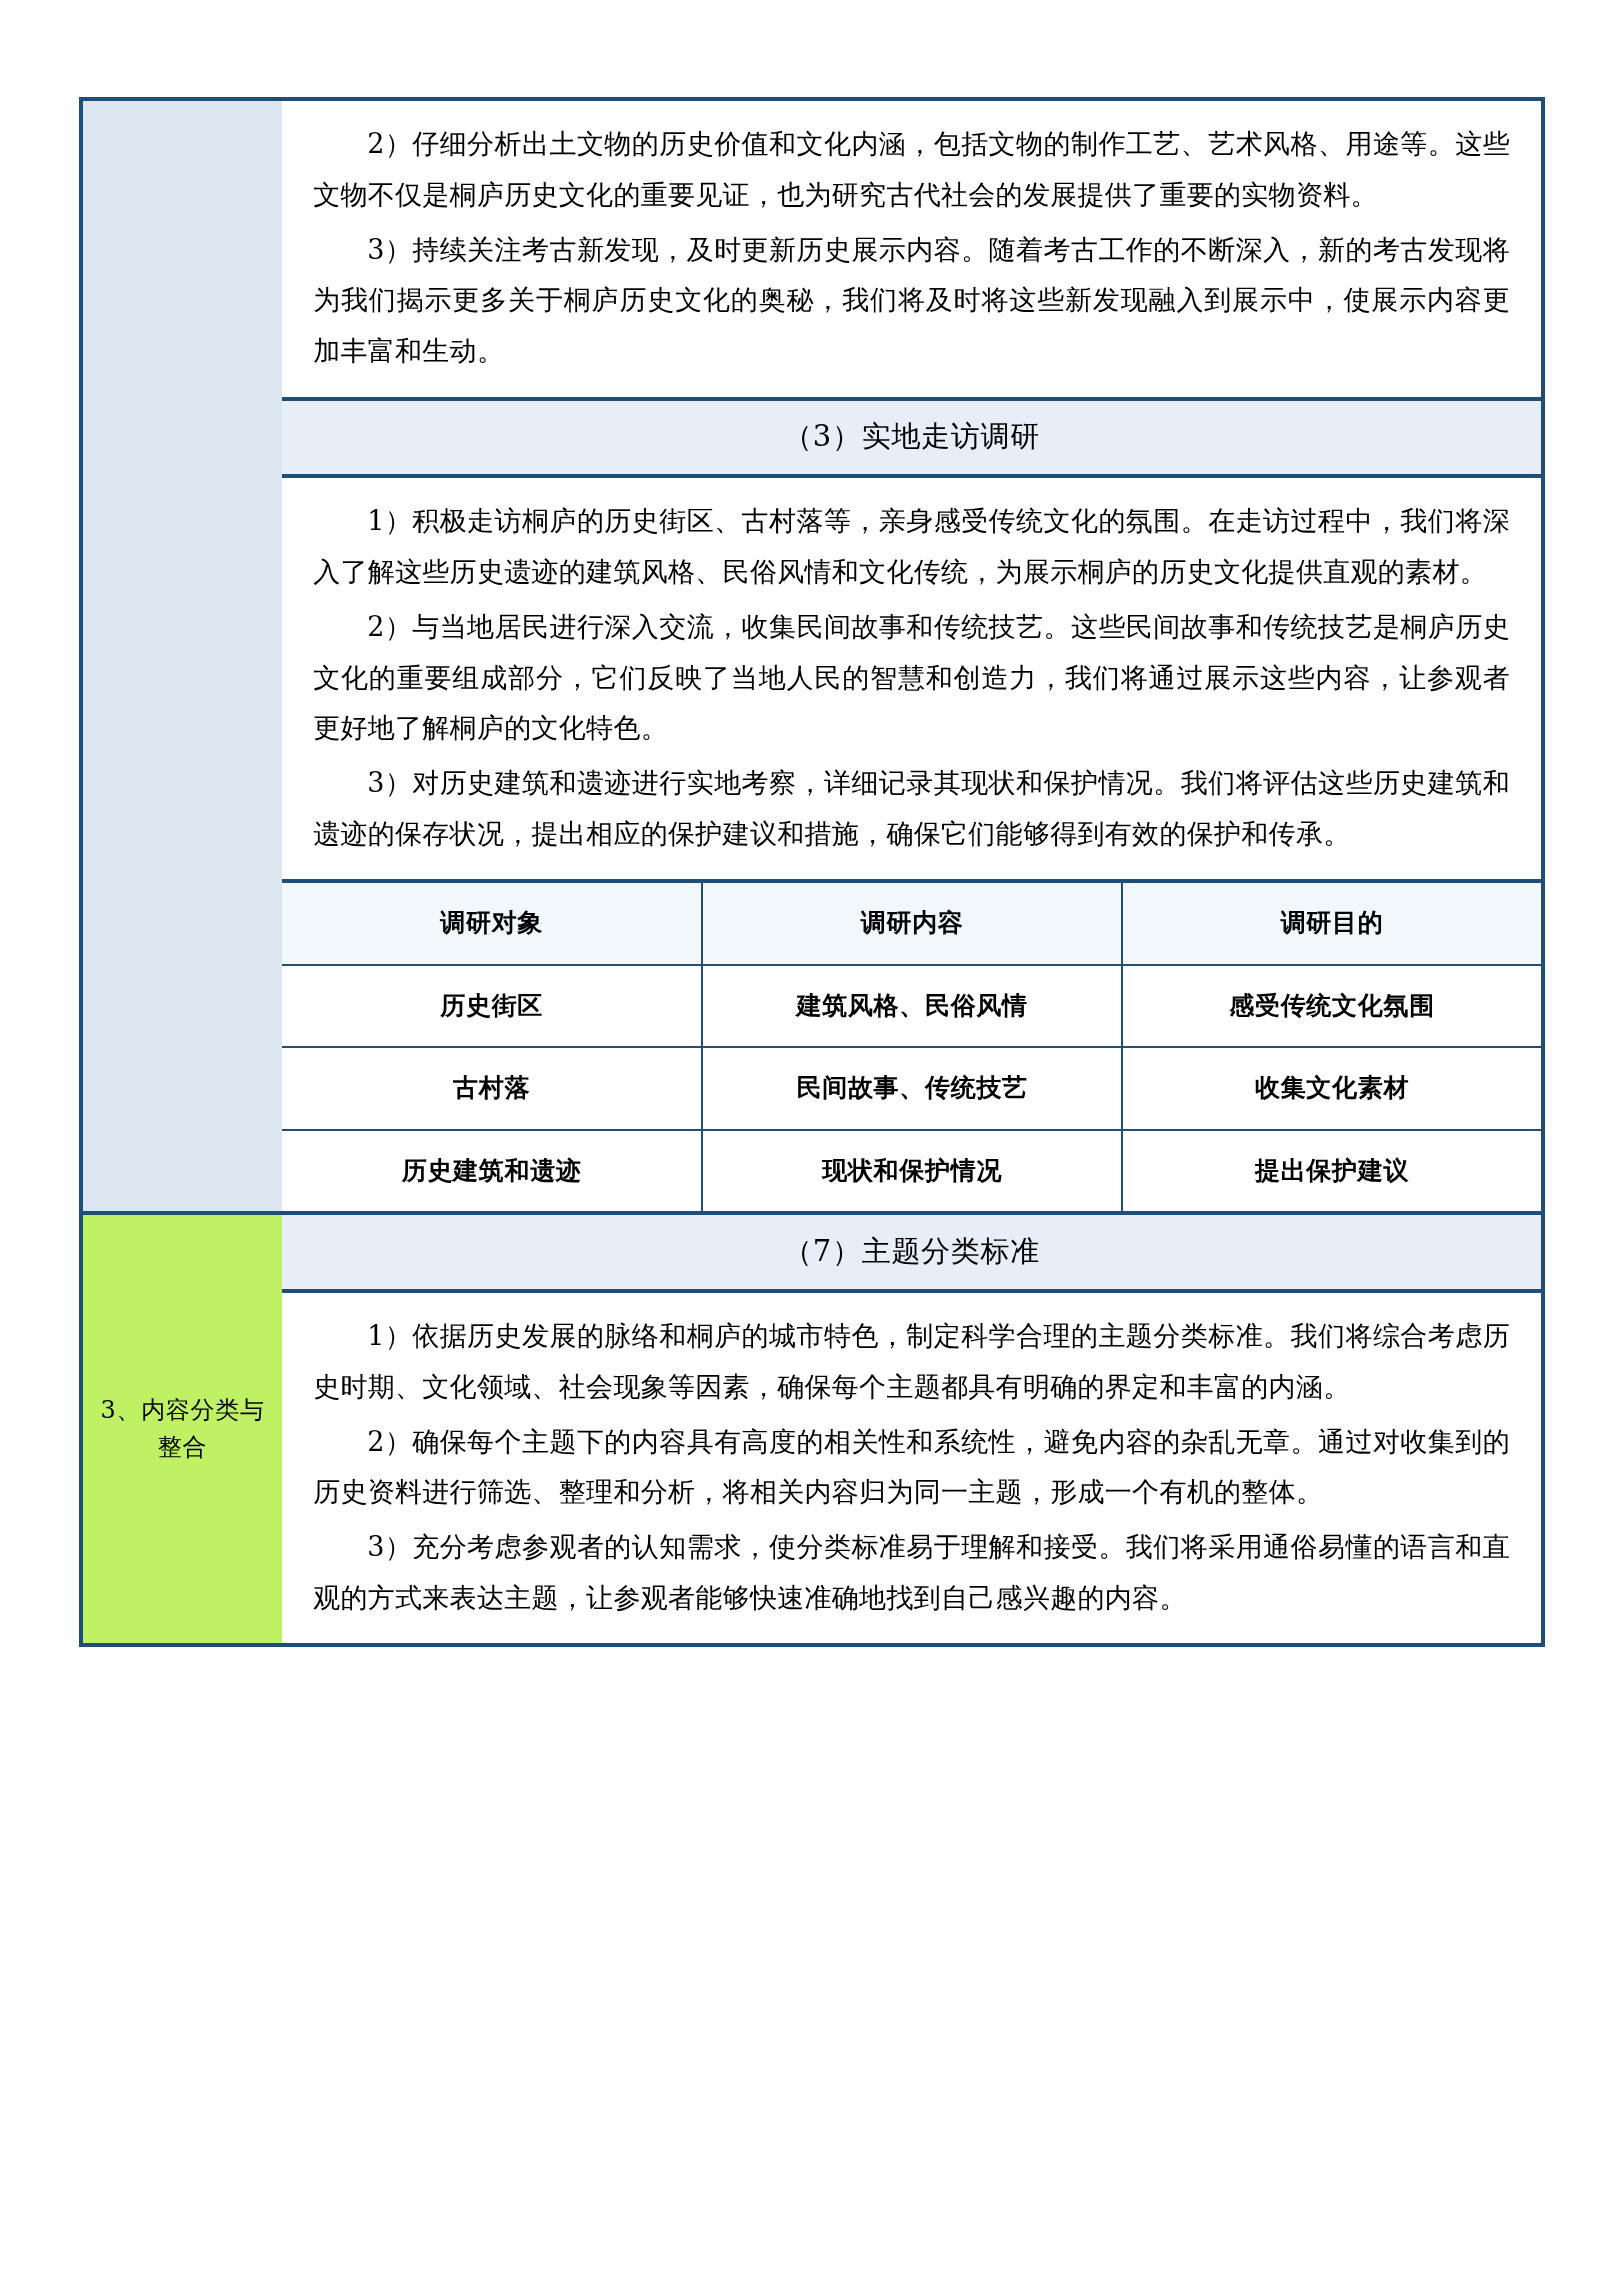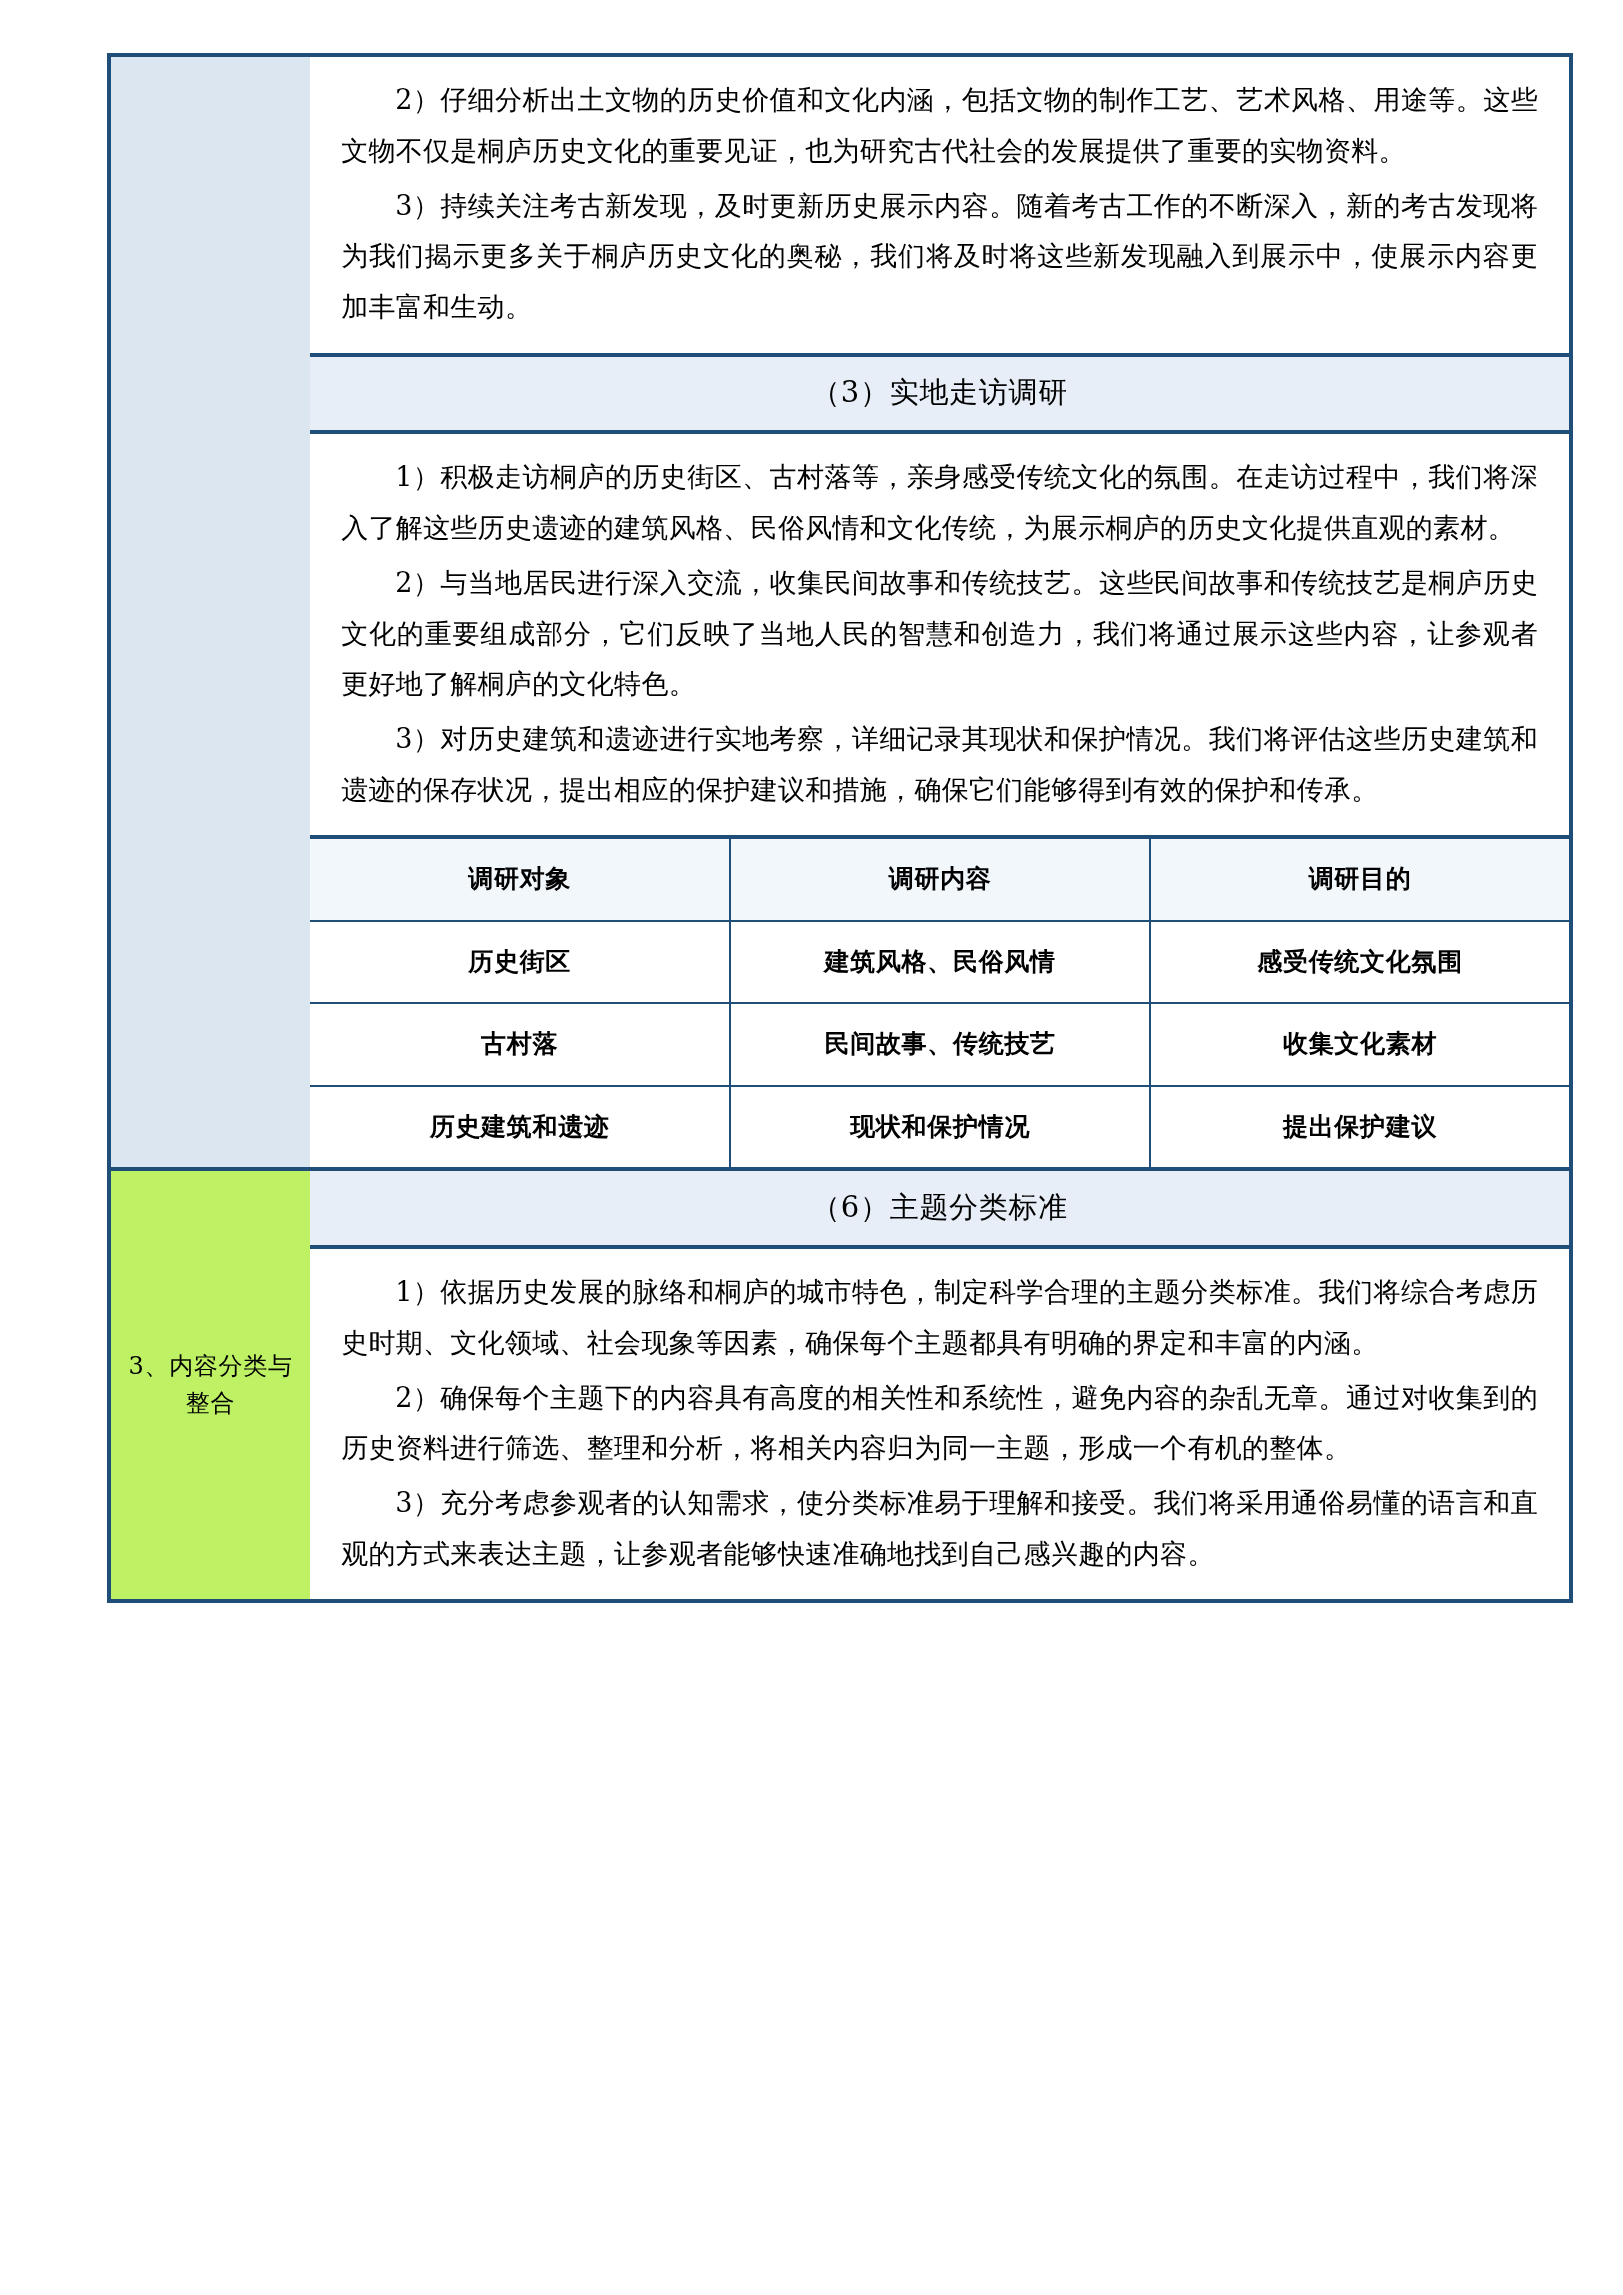--- a/index.html
+++ b/index.html
@@ -13,22 +13,21 @@
     font-family: "DejaVu Serif", "Liberation Serif", serif;
     color: #000000;
     -webkit-font-smoothing: antialiased;
   }
 
   .page {
     position: relative;
     width: 1487px;
     height: 2295px;
     box-sizing: border-box;
-    padding: 53px 79px 0 79px;
-    margin-left: 28px;
+    padding: 97px 79px 0 79px;
   }
 
   
   .doc-table {
     width: 1466px;
     border-collapse: collapse;
     table-layout: fixed;
     border: 4.6px solid #1f4e79;
     background: #ffffff;
   }
@@ -182,21 +181,21 @@
           </div>
 
         </td>
       </tr>
 
       <tr class="row-sep">
         <td class="idx-col">3、内容分类与整合</td>
 
         <td class="body-col">
 
-          <div class="block section-head no-top">（6）主题分类标准</div>
+          <div class="block section-head no-top">（7）主题分类标准</div>
 
           <div class="block para-block">
             <p class="para">1）依据历史发展的脉络和桐庐的城市特色，制定科学合理的主题分类标准。我们将综合考虑历史时期、文化领域、社会现象等因素，确保每个主题都具有明确的界定和丰富的内涵。</p>
             <p class="para">2）确保每个主题下的内容具有高度的相关性和系统性，避免内容的杂乱无章。通过对收集到的历史资料进行筛选、整理和分析，将相关内容归为同一主题，形成一个有机的整体。</p>
             <p class="para">3）充分考虑参观者的认知需求，使分类标准易于理解和接受。我们将采用通俗易懂的语言和直观的方式来表达主题，让参观者能够快速准确地找到自己感兴趣的内容。</p>
           </div>
 
         </td>
       </tr>
 

